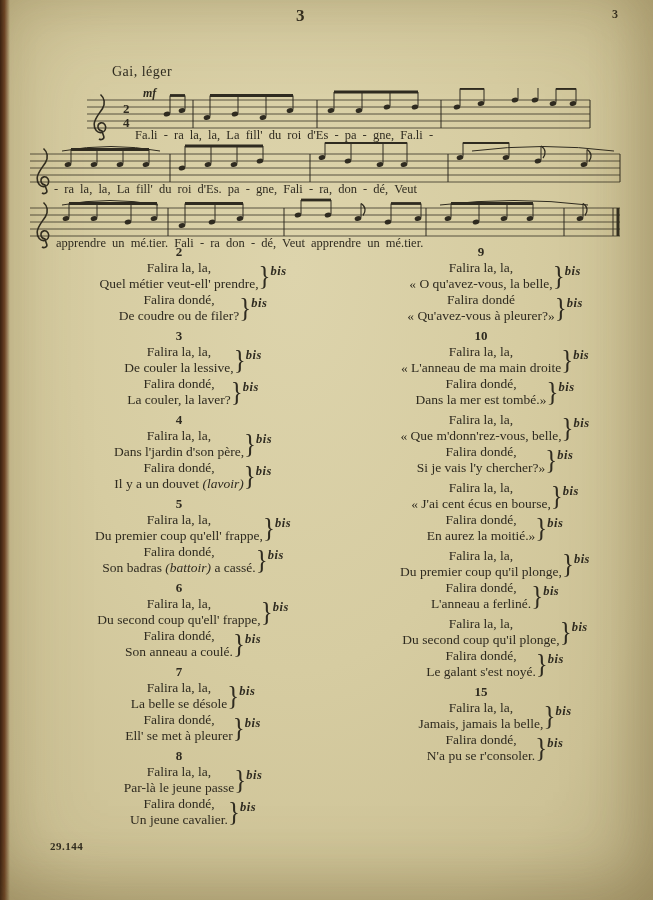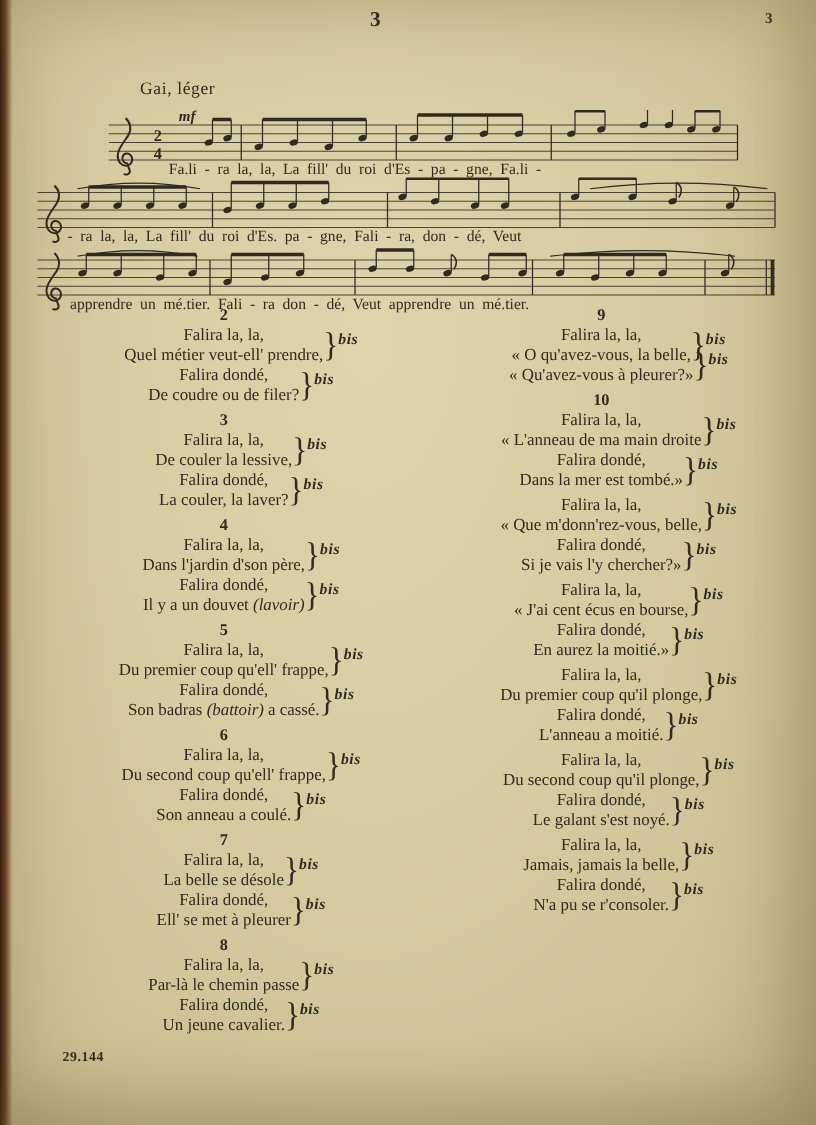--- a/index.html
+++ b/index.html
@@ -281,36 +281,37 @@
         </div>
         <div class="couplet">
           <div class="cline">Falira dondé,</div>
           <div class="cline"><span class="l2wrap"><span>Ell' se met à pleurer</span><span class="bis"><span class="brace">}</span><span class="bis-word">bis</span></span></span></div>
         </div>
       </div>
       <div class="verse">
         <div class="vnum">8</div>
         <div class="couplet">
           <div class="cline">Falira la, la,</div>
-          <div class="cline"><span class="l2wrap"><span>Par-là le chemin passe</span><span class="bis"><span class="brace">}</span><span class="bis-word">bis</span></span></span></div>
+          <div class="cline"><span class="l2wrap"><span>Par-là le jeune passe</span><span class="bis"><span class="brace">}</span><span class="bis-word">bis</span></span></span></div>
         </div>
         <div class="couplet">
           <div class="cline">Falira dondé,</div>
           <div class="cline"><span class="l2wrap"><span>Un jeune cavalier.</span><span class="bis"><span class="brace">}</span><span class="bis-word">bis</span></span></span></div>
         </div>
       </div>
     </div>
   <div id="col-right" class="col">
       <div class="verse">
         <div class="vnum">9</div>
         <div class="couplet">
           <div class="cline">Falira la, la,</div>
           <div class="cline"><span class="l2wrap"><span>« O qu'avez-vous, la belle,</span><span class="bis"><span class="brace">}</span><span class="bis-word">bis</span></span></span></div>
         </div>
         <div class="couplet">
+          <div class="cline">Falira dondé</div>
           <div class="cline"><span class="l2wrap"><span>« Qu'avez-vous à pleurer?»</span><span class="bis"><span class="brace">}</span><span class="bis-word">bis</span></span></span></div>
         </div>
       </div>
       <div class="verse">
         <div class="vnum">10</div>
         <div class="couplet">
           <div class="cline">Falira la, la,</div>
           <div class="cline"><span class="l2wrap"><span>« L'anneau de ma main droite</span><span class="bis"><span class="brace">}</span><span class="bis-word">bis</span></span></span></div>
         </div>
         <div class="couplet">
@@ -338,34 +339,35 @@
           <div class="cline"><span class="l2wrap"><span>En aurez la moitié.»</span><span class="bis"><span class="brace">}</span><span class="bis-word">bis</span></span></span></div>
         </div>
       </div>
       <div class="verse">
         <div class="couplet">
           <div class="cline">Falira la, la,</div>
           <div class="cline"><span class="l2wrap"><span>Du premier coup qu'il plonge,</span><span class="bis"><span class="brace">}</span><span class="bis-word">bis</span></span></span></div>
         </div>
         <div class="couplet">
           <div class="cline">Falira dondé,</div>
-          <div class="cline"><span class="l2wrap"><span>L'anneau a moitié.</span><span class="bis"><span class="brace">}</span><span class="bis-word">bis</span></span></span></div>
+          <div class="cline"><span class="l2wrap"><span>L'anneau a ferliné.</span><span class="bis"><span class="brace">}</span><span class="bis-word">bis</span></span></span></div>
         </div>
       </div>
       <div class="verse">
         <div class="couplet">
           <div class="cline">Falira la, la,</div>
           <div class="cline"><span class="l2wrap"><span>Du second coup qu'il plonge,</span><span class="bis"><span class="brace">}</span><span class="bis-word">bis</span></span></span></div>
         </div>
         <div class="couplet">
           <div class="cline">Falira dondé,</div>
           <div class="cline"><span class="l2wrap"><span>Le galant s'est noyé.</span><span class="bis"><span class="brace">}</span><span class="bis-word">bis</span></span></span></div>
         </div>
       </div>
       <div class="verse">
+        <div class="vnum">15</div>
         <div class="couplet">
           <div class="cline">Falira la, la,</div>
           <div class="cline"><span class="l2wrap"><span>Jamais, jamais la belle,</span><span class="bis"><span class="brace">}</span><span class="bis-word">bis</span></span></span></div>
         </div>
         <div class="couplet">
           <div class="cline">Falira dondé,</div>
           <div class="cline"><span class="l2wrap"><span>N'a pu se r'consoler.</span><span class="bis"><span class="brace">}</span><span class="bis-word">bis</span></span></span></div>
         </div>
       </div>
     </div>

